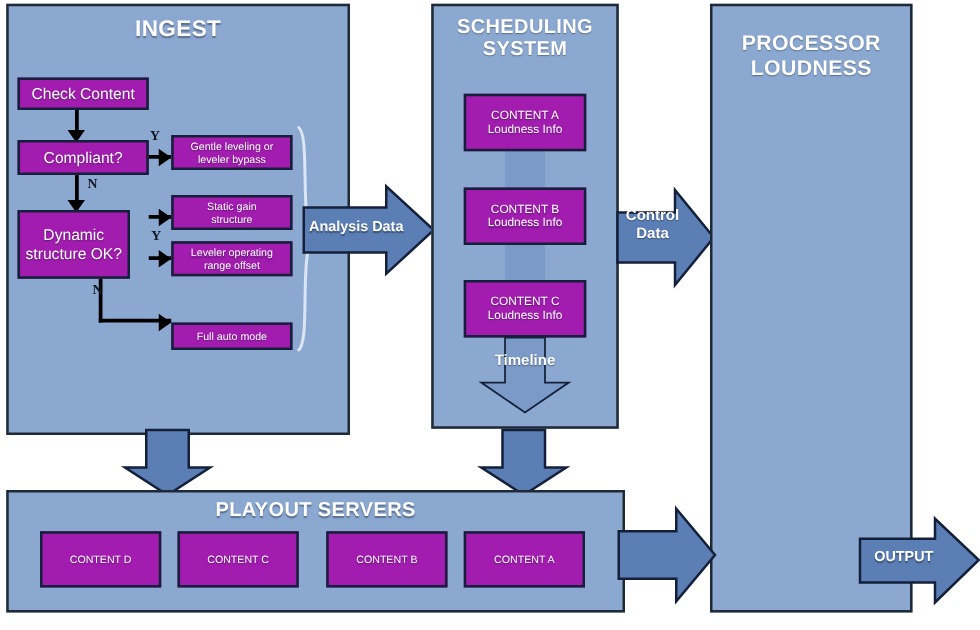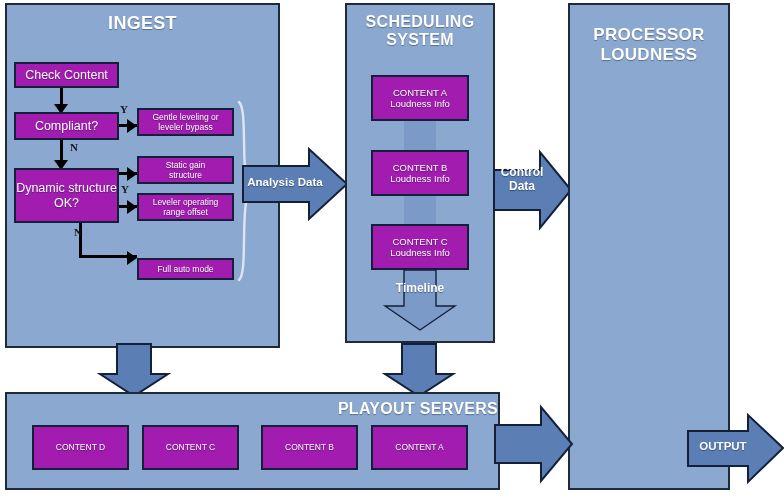--- a/index.html
+++ b/index.html
@@ -116,21 +116,21 @@
     <div>
       <span>Gentle leveling or</span>
       <span>leveler bypass</span>
     </div>
   </div>
 
   <div class="ln v" style="left:60px;top:140px;height:22px;"></div>
   <div class="ahead down" style="left:54px;top:160px;"></div>
   <div class="yn" style="left:70px;top:141px;">N</div>
 
-  <div class="ibox lg two" style="left:14px;top:168px;width:105px;height:55px;">
+  <div class="ibox lg two" style="left:14px;top:168px;width:90px;height:55px;">
     <div>Dynamic structure OK?</div>
   </div>
 
   <div class="ln h" style="left:119px;top:172px;width:18px;"></div>
   <div class="ahead right" style="left:127px;top:167px;"></div>
   <div class="ibox sm two" style="left:137px;top:156px;width:97px;height:28px;">
     <div>
       <span>Static gain</span>
       <span>structure</span>
     </div>
@@ -225,21 +225,21 @@
     </svg>
   </div>
 
   <div class="blockarrow" style="left:383px;top:344px;width:72px;height:54px;">
     <svg width="72" height="54" viewBox="0 0 72 54">
       <path d="M19 0 L53 0 L53 30 L70 30 L36 52 L2 30 L19 30 Z" fill="#5b7fb5" stroke="#14203a" stroke-width="2"></path>
     </svg>
   </div>
 
   <div class="panel" style="left:5px;top:392px;width:495px;height:98px;">
-    <div class="panel-title" style="top:6px;font-size:16px;text-align:right;">PLAYOUT SERVERS</div>
+    <div class="panel-title" style="top:6px;font-size:16px;">PLAYOUT SERVERS</div>
   </div>
 
   <div class="ibox sm" style="left:32px;top:425px;width:97px;height:45px;">CONTENT D</div>
   <div class="ibox sm" style="left:142px;top:425px;width:97px;height:45px;">CONTENT C</div>
   <div class="ibox sm" style="left:261px;top:425px;width:97px;height:45px;">CONTENT B</div>
   <div class="ibox sm" style="left:371px;top:425px;width:97px;height:45px;">CONTENT A</div>
 
   <div class="blockarrow" style="left:495px;top:405px;width:78px;height:78px;">
     <svg width="78" height="78" viewBox="0 0 78 78">
       <path d="M0 20 L46 20 L46 2 L77 39 L46 76 L46 58 L0 58 Z" fill="#5b7fb5" stroke="#14203a" stroke-width="2"></path>

